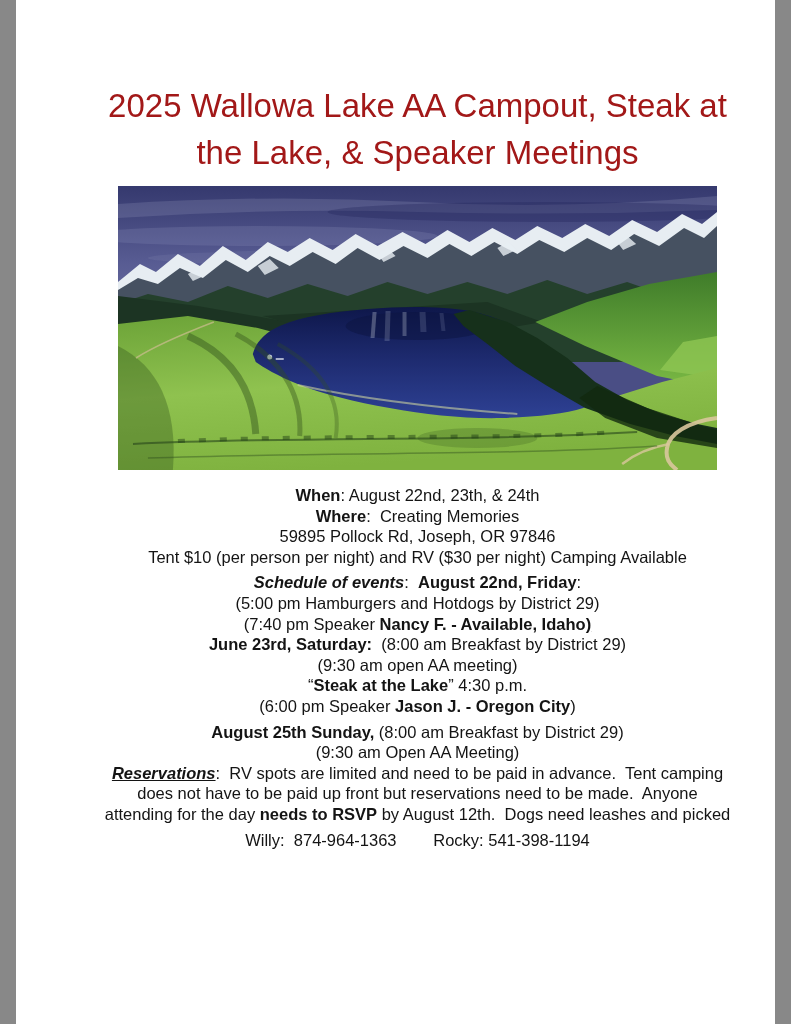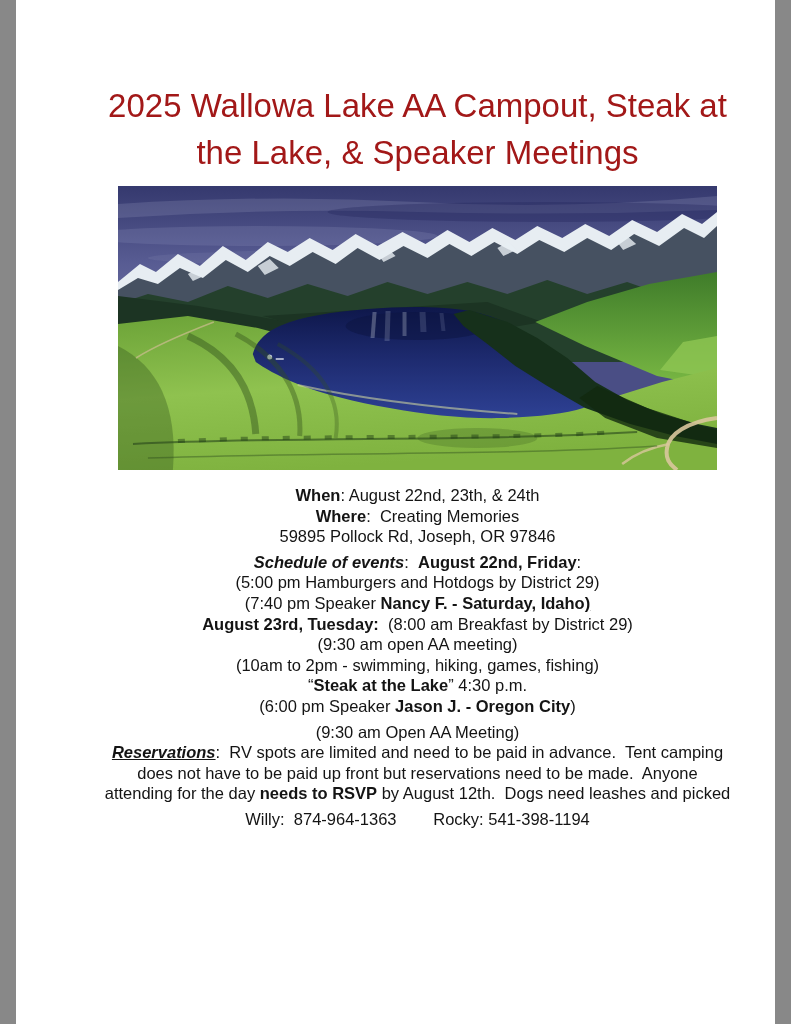--- a/index.html
+++ b/index.html
@@ -118,32 +118,33 @@
       <path d="M30,272 C200,266 380,270 540,260" fill="none" stroke="#27451b" stroke-width="1.5" opacity="0.4"></path>
       <path d="M60,255 C220,248 380,254 500,246" fill="none" stroke="#1d3a14" stroke-width="4" stroke-dasharray="7 14" opacity="0.45"></path>
     </svg>
   </div>
 
   <div class="flyer-body" id="flyer-body">
       <div class="block">
         <div class="line"><span class="b">When</span><span>: August 22nd, 23th, &amp; 24th</span></div>
         <div class="line"><span class="b">Where</span><span>:  Creating Memories</span></div>
         <div class="line"><span>59895 Pollock Rd, Joseph, OR 97846</span></div>
+        <div class="line"><span>Tent $10 (per person per night) and RV ($30 per night) Camping Available</span></div>
       </div>
       <div class="block">
         <div class="line"><span class="b i">Schedule of events</span><span>:  </span><span class="b">August 22nd, Friday</span><span>:</span></div>
         <div class="line"><span>(5:00 pm Hamburgers and Hotdogs by District 29)</span></div>
-        <div class="line"><span>(7:40 pm Speaker </span><span class="b">Nancy F. - Saturday, Idaho</span><span class="b u">)</span></div>
-        <div class="line"><span class="b">August 23rd, Tuesday:</span><span>  (8:00 am Breakfast by District 29)</span></div>
+        <div class="line"><span>(7:40 pm Speaker </span><span class="b">Nancy F. - Available, Idaho</span><span class="b u">)</span></div>
+        <div class="line"><span class="b">June 23rd, Saturday:</span><span>  (8:00 am Breakfast by District 29)</span></div>
         <div class="line"><span>(9:30 am open AA meeting)</span></div>
-        <div class="line"><span>(10am to 2pm - swimming, hiking, games, fishing)</span></div>
         <div class="line"><span>“</span><span class="b">Steak at the Lake</span><span>” 4:30 p.m.</span></div>
         <div class="line"><span>(6:00 pm Speaker </span><span class="b">Jason J. - Oregon City</span><span>)</span></div>
       </div>
       <div class="block">
+        <div class="line"><span class="b">August 25th Sunday,</span><span> (8:00 am Breakfast by District 29)</span></div>
         <div class="line"><span>(9:30 am Open AA Meeting)</span></div>
         <div class="line"><span class="b i u">Reservations</span><span>:  RV spots are limited and need to be paid in advance.  Tent camping</span></div>
         <div class="line"><span>does not have to be paid up front but reservations need to be made.  Anyone</span></div>
         <div class="line"><span>attending for the day </span><span class="b">needs to RSVP</span><span> by August 12th.  Dogs need leashes and picked</span></div>
       </div>
       <div class="block">
         <div class="line"><span>Willy:  874-964-1363        Rocky: 541-398-1194</span></div>
       </div>
     </div>
 

